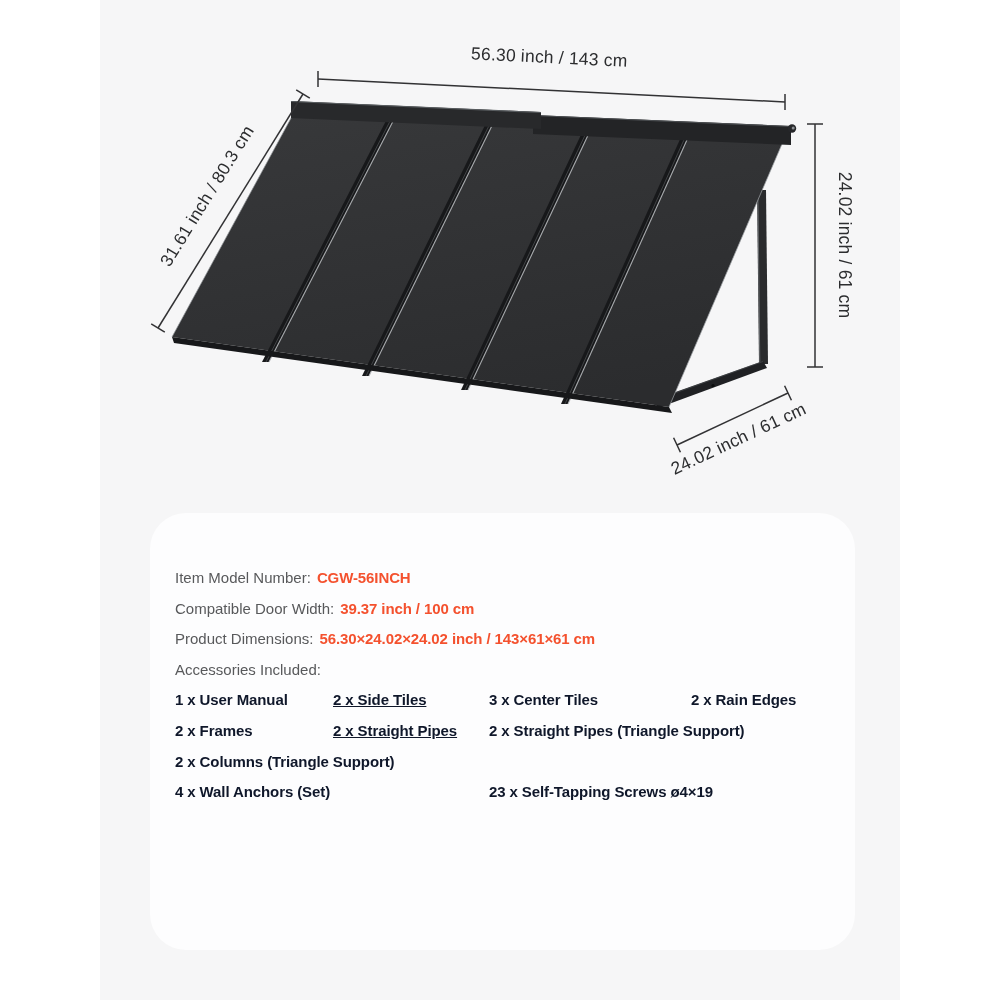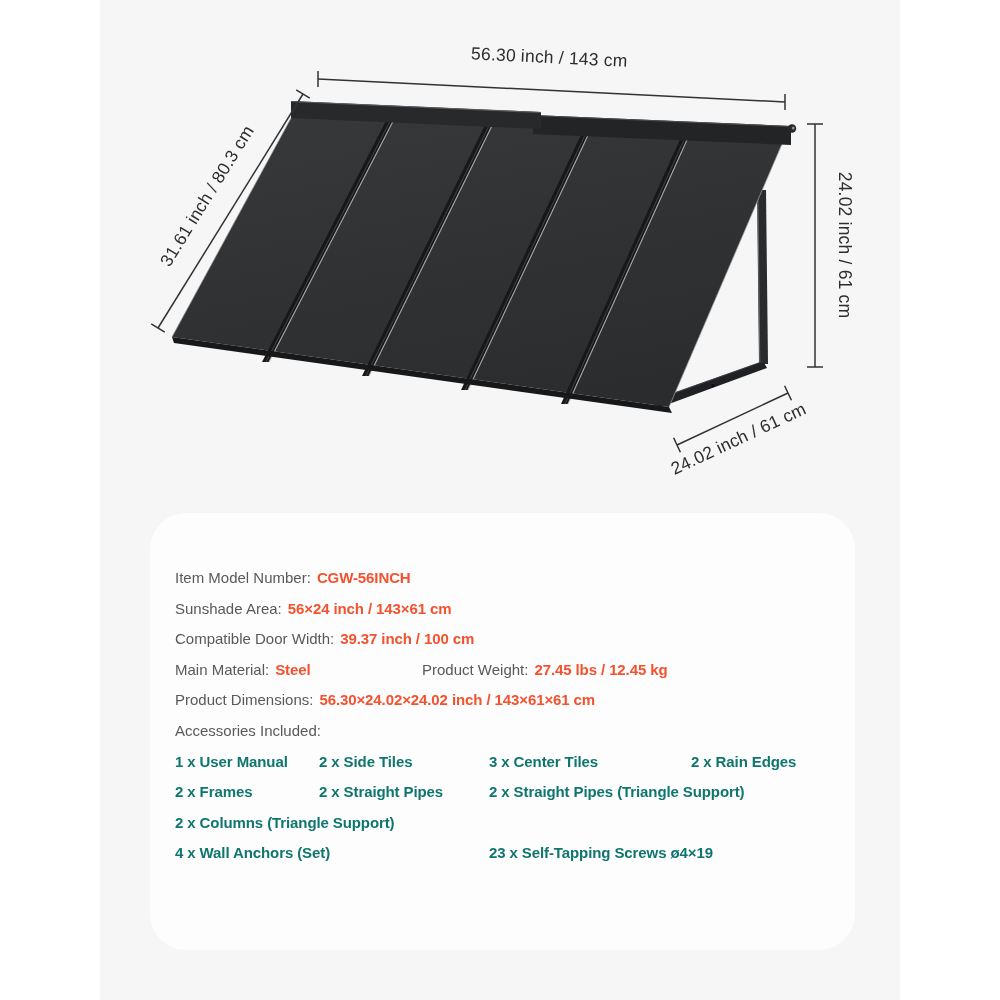--- a/index.html
+++ b/index.html
@@ -8,22 +8,22 @@
   .band{position:absolute;left:100px;top:0;width:800px;height:1000px;background:#f6f6f7;}
   .illustration{position:absolute;left:0;top:0;width:1000px;height:510px;}
   .dim-label{font-size:17.5px;fill:#2c2d2f;letter-spacing:.2px;}
   .spec-panel{position:absolute;left:150px;top:513px;width:705px;height:437px;
     background:#fdfdfe;border-radius:36px;box-sizing:border-box;
     padding:50px 0 0 25px;}
   .spec-row{position:relative;height:30.6px;line-height:30.6px;font-size:15px;
     color:#58595b;white-space:nowrap;}
   .spec-value{color:#f4512e;font-weight:700;margin-left:6px;letter-spacing:-.1px;}
   .pair2{position:absolute;left:247px;top:0;}
-  .acc-item{position:absolute;top:0;color:#0f766e;font-weight:700;letter-spacing:-.1px;white-space:nowrap;}
-  .c1{left:0;} .c2{left:144px;} .c3{left:314px;} .c3b{left:353px;} .c4{left:516px;}
+  .acc-item{position:absolute;top:0;color:#0f172a;font-weight:700;letter-spacing:-.1px;white-space:nowrap;}
+  .c1{left:0;} .c2{left:158px;text-decoration:underline;} .c3{left:314px;} .c3b{left:353px;} .c4{left:516px;}
 </style>
 </head>
 <body>
 
 <div class="page">
   <div class="band"></div>
 
   <svg class="illustration" viewBox="0 0 1000 510">
     <defs>
       <linearGradient id="sheetGrad" x1="0.2" y1="0" x2="0.6" y2="1">
@@ -103,28 +103,21 @@
       <line x1="784.6" y1="385.8" x2="791.4" y2="400.2"></line>
     </g>
     <text class="dim-label" text-anchor="middle" transform="translate(741,444) rotate(-25.1)">24.02 inch / 61 cm</text>
   </svg>
 
   <div class="spec-panel">
     <div class="spec-row">
       <span>Item Model Number:</span><span class="spec-value">CGW-56INCH</span>
     </div>
     <div class="spec-row">
-      <span>Sunshade Area:</span><span class="spec-value">56×24 inch / 143×61 cm</span>
-    </div>
-    <div class="spec-row">
       <span>Compatible Door Width:</span><span class="spec-value">39.37 inch / 100 cm</span>
-    </div>
-    <div class="spec-row">
-      <span>Main Material:</span><span class="spec-value">Steel</span>
-      <span class="pair2"><span>Product Weight:</span><span class="spec-value">27.45 lbs / 12.45 kg</span></span>
     </div>
     <div class="spec-row">
       <span>Product Dimensions:</span><span class="spec-value">56.30×24.02×24.02 inch / 143×61×61 cm</span>
     </div>
     <div class="spec-row">
       <span>Accessories Included:</span>
     </div>
     <div class="spec-row">
       <span class="acc-item c1">1 x User Manual</span>
       <span class="acc-item c2">2 x Side Tiles</span>

